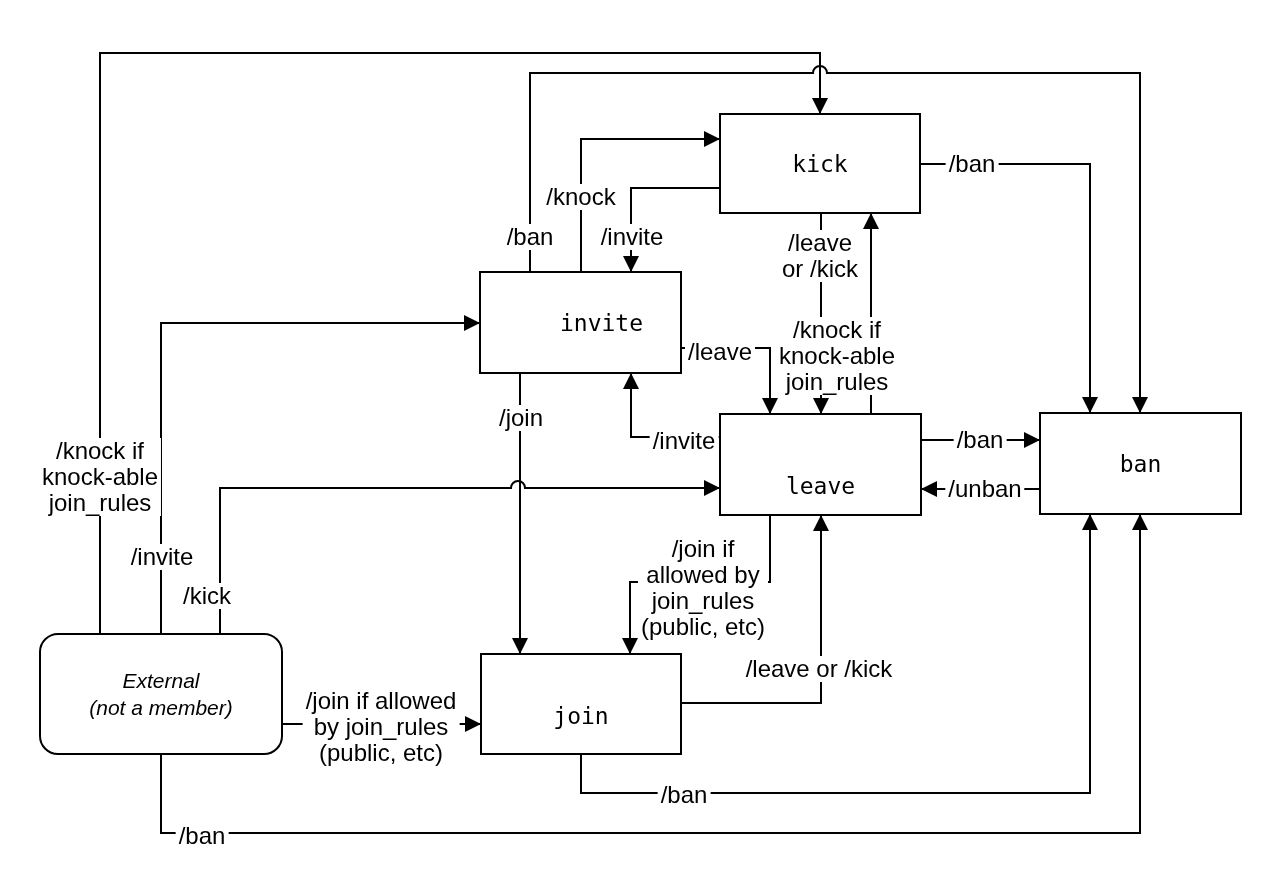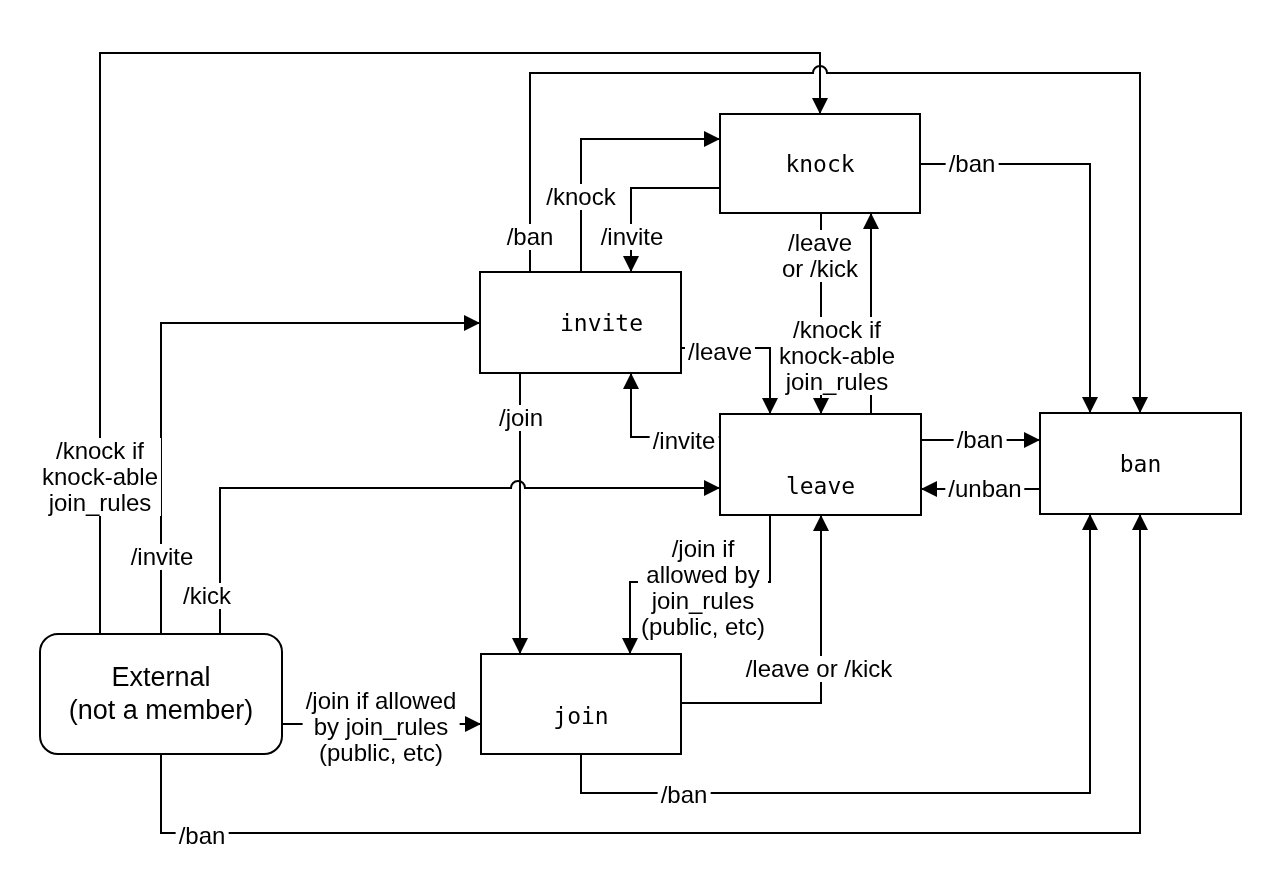--- a/index.html
+++ b/index.html
@@ -18,21 +18,21 @@
   }
   .edge-lbl {
     background:var(--paper); font-size:24px; line-height:26px; padding:0 3px;
   }
   .state-lbl {
     font-family:"DejaVu Sans Mono","Liberation Mono",monospace;
     font-size:23px; line-height:28px; background:transparent;
   }
   .state-lbl.ext {
     font-family:"Liberation Sans", sans-serif;
-    font-size:27px; line-height:33px;
+    font-size:21px; line-height:27px;font-style:italic;
   }
 </style>
 </head>
 <body>
 
 <div class="diagram">
   <svg id="svg-canvas" width="1282" height="892" viewBox="0 0 1282 892">
     <defs>
       <marker id="arrow" viewBox="0 0 10 10" refX="10" refY="5" markerWidth="8" markerHeight="8" orient="auto">
         <path d="M0,0 L10,5 L0,10 Z" fill="#000000"></path>
@@ -62,21 +62,21 @@
     <g id="node-layer">
         <rect x="720" y="114" width="200" height="99" class="state-rect"></rect>
         <rect x="480" y="272" width="201" height="101" class="state-rect"></rect>
         <rect x="720" y="414" width="201" height="101" class="state-rect"></rect>
         <rect x="1040" y="413" width="201" height="101" class="state-rect"></rect>
         <rect x="481" y="654" width="200" height="100" class="state-rect"></rect>
         <rect x="40" y="634" width="242" height="120" rx="18" ry="18" class="state-rect"></rect>
       </g>
   </svg>
   <div id="label-layer">
-      <div class="lbl state-lbl" style="left: 820px; top: 163.5px;">knock</div>
+      <div class="lbl state-lbl" style="left: 820px; top: 163.5px;">kick</div>
       <div class="lbl state-lbl" style="left: 580.5px; top: 322.5px; margin-left: 21px;">invite</div>
       <div class="lbl state-lbl" style="left: 820.5px; top: 464.5px; margin-top: 21px;">leave</div>
       <div class="lbl state-lbl" style="left: 1140.5px; top: 463.5px;">ban</div>
       <div class="lbl state-lbl" style="left: 581px; top: 704px; margin-top: 12px;">join</div>
       <div class="lbl state-lbl ext" style="left: 161px; top: 694px;">External
 (not a member)</div>
       <div class="lbl edge-lbl" style="left: 100px; top: 477px;">/knock if
 knock-able
 join_rules</div>
       <div class="lbl edge-lbl" style="left: 530px; top: 237px;">/ban</div>

